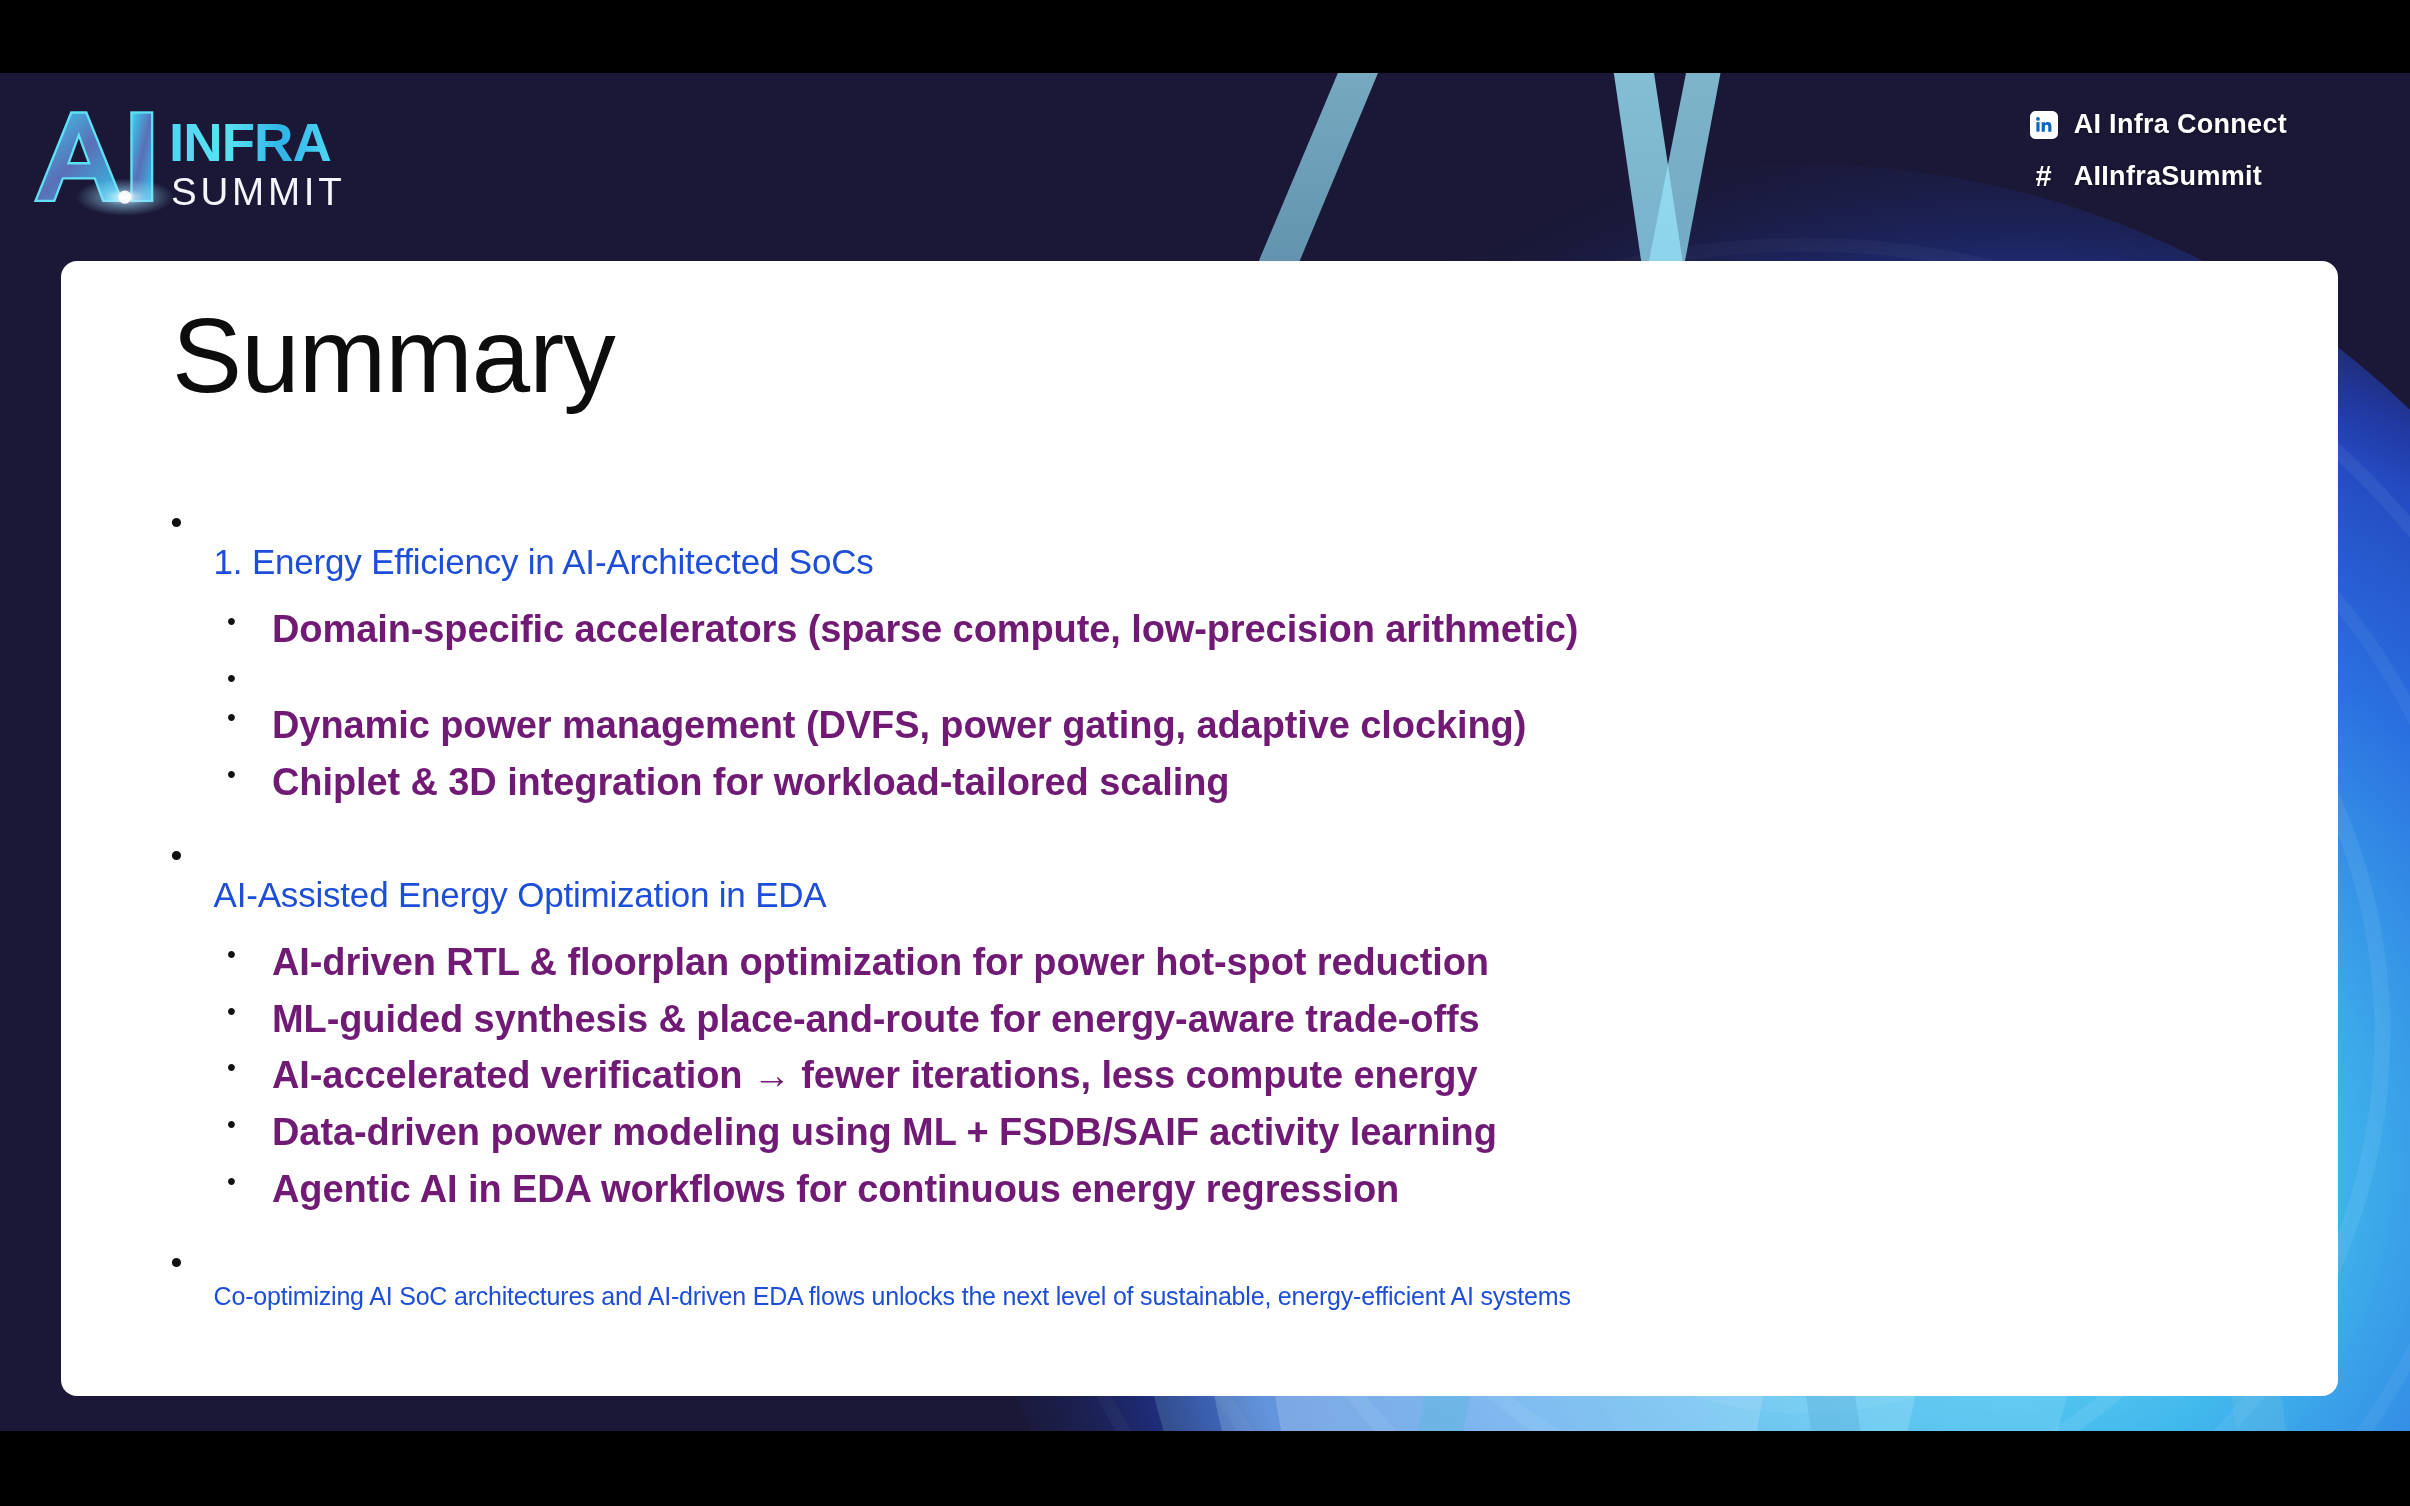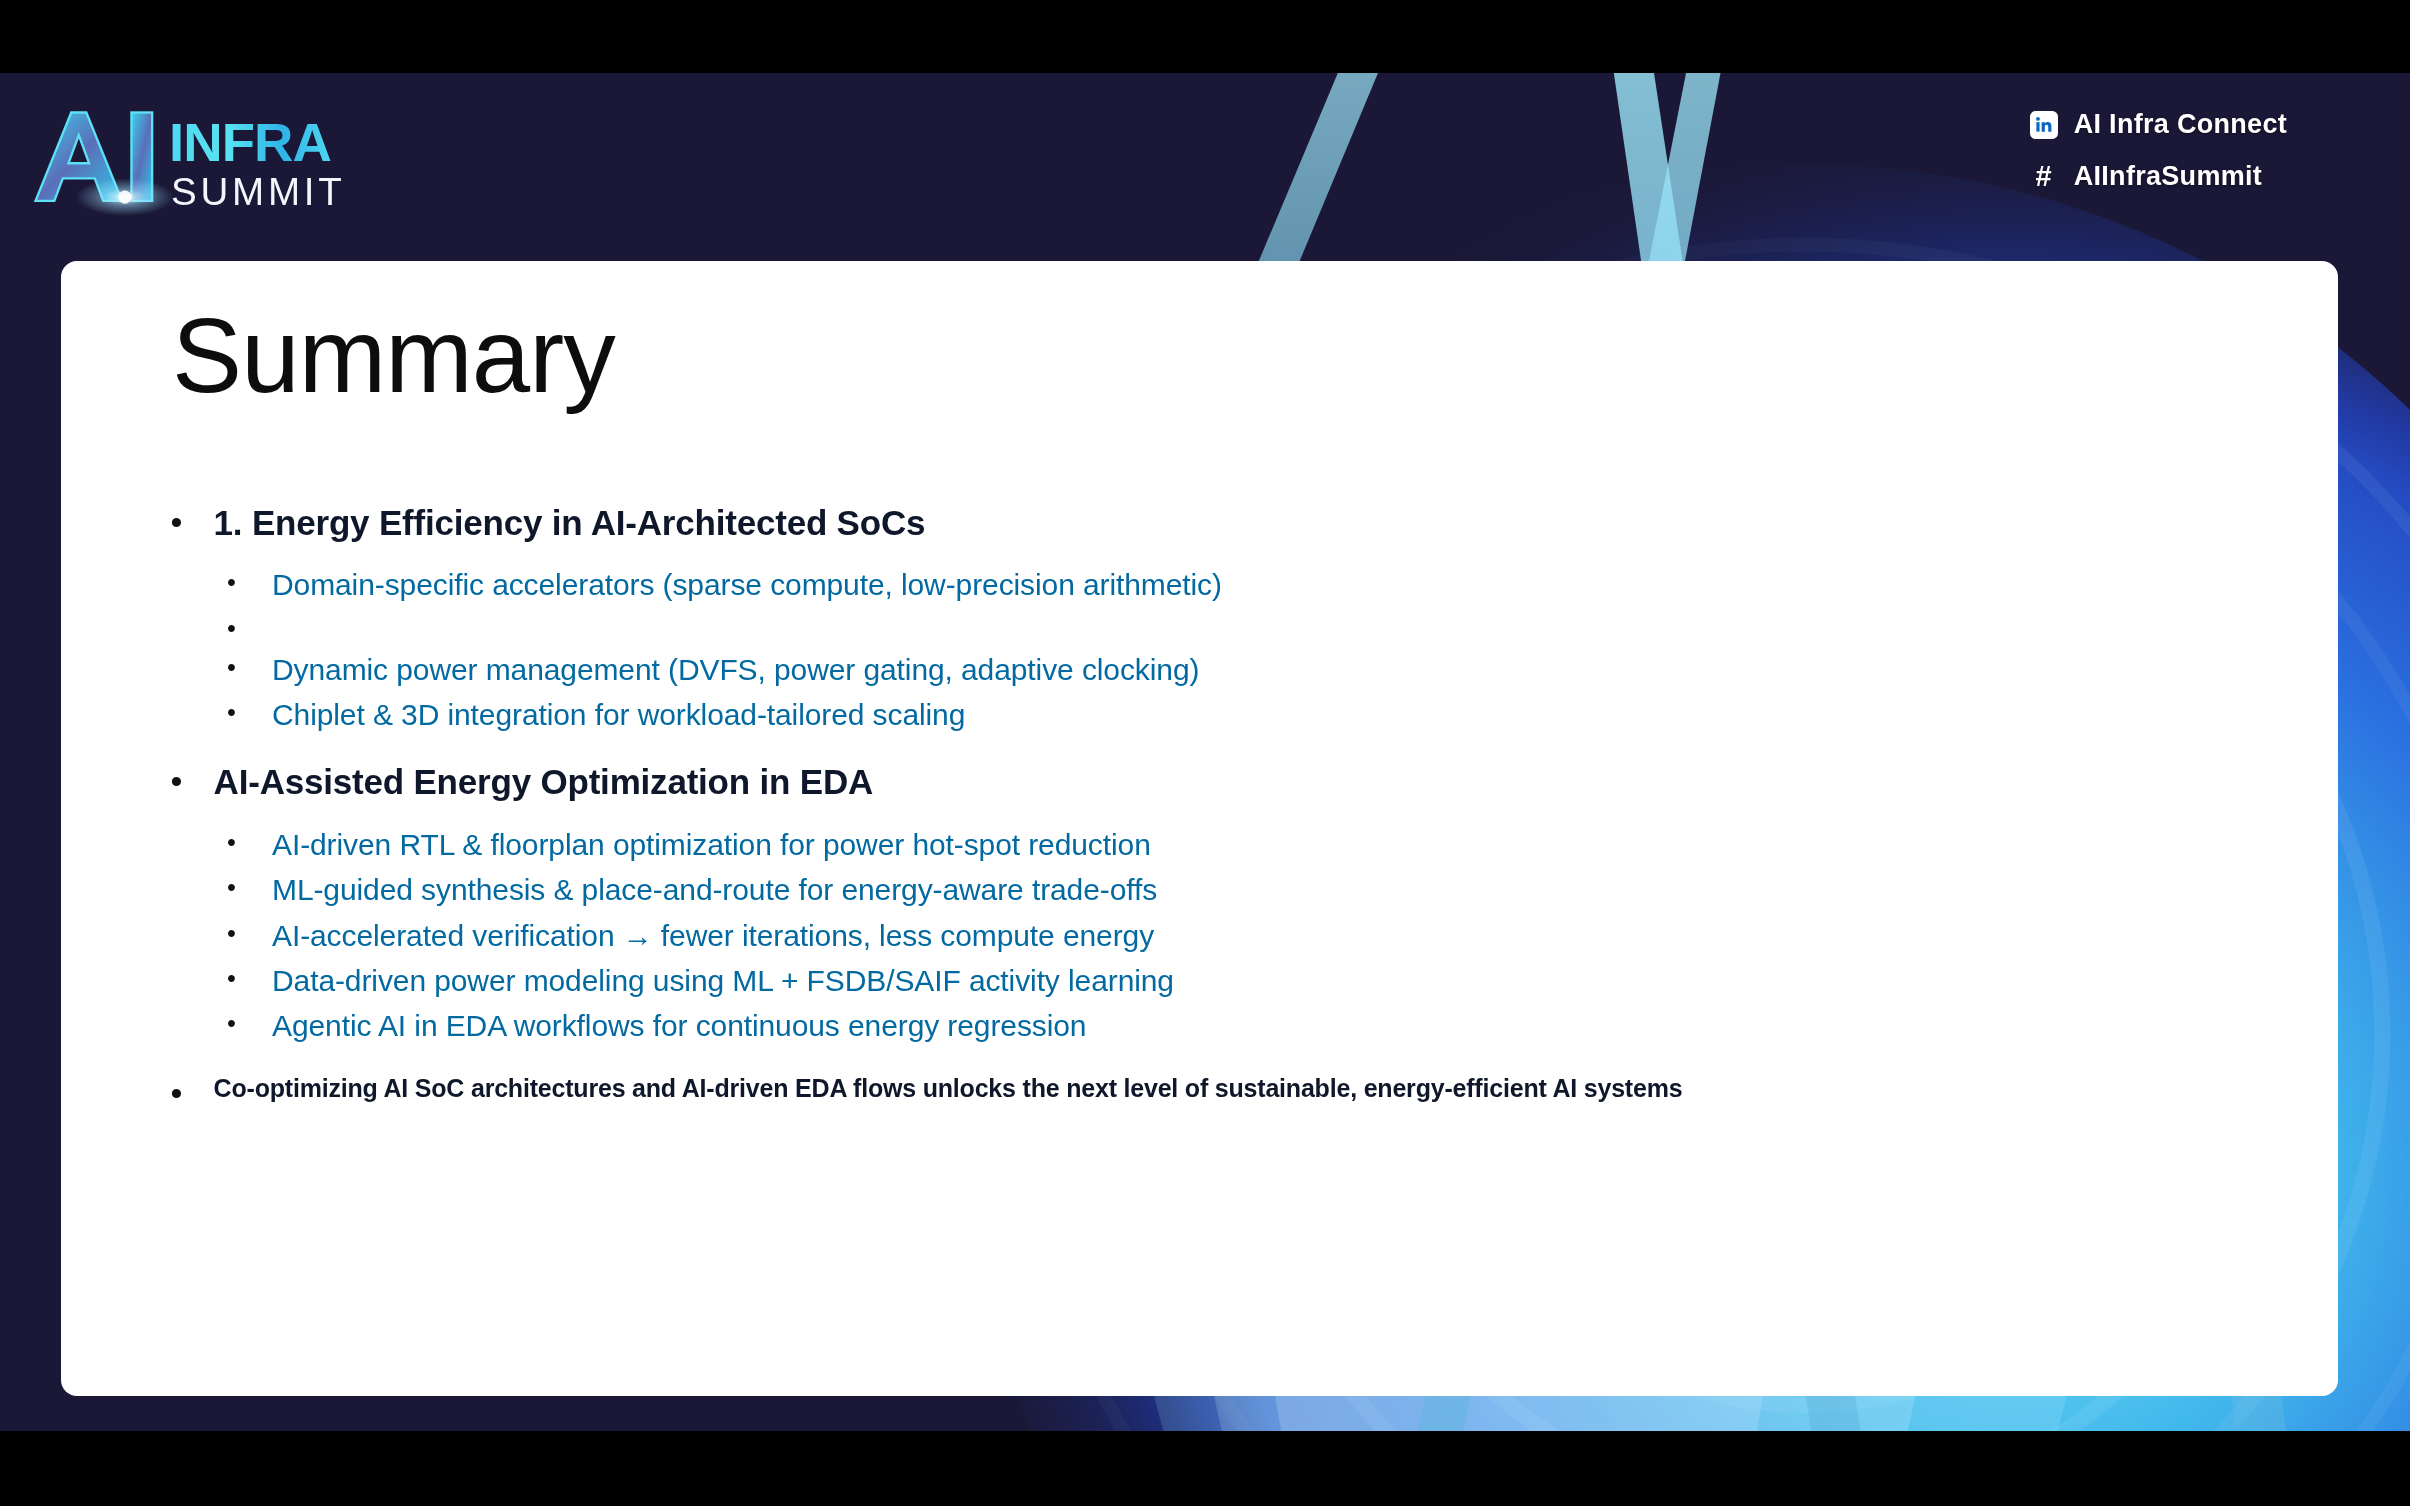--- a/index.html
+++ b/index.html
@@ -64,34 +64,35 @@
   
   .lvl1{
     display:flex;align-items:flex-start;
     margin:0 0 5.6px 0;
   }
   .lvl1 .dot{
     flex:0 0 auto;width:43px;color:#111;font-size:34px;line-height:1.28;
     text-align:left;padding-left:5.6px;
   }
   .lvl1 .txt{
-    font-size:35px;font-weight:bold;color:#0f172a;line-height:1.28;
+    font-size:35px;font-weight:normal;color:#1d4ed8;line-height:1.28;
     letter-spacing:-0.2px;
+    margin-top:39px;
   }
   .lvl1.tight .txt{font-size:25px;}
 
   .lvl2{
     display:flex;align-items:flex-start;margin:0 0 2.8px 0;
   }
   .lvl2 .dot{
     flex:0 0 auto;width:45px;margin-left:62px;color:#111;font-size:25.4px;
     line-height:1.42;text-align:left;
   }
   .lvl2 .txt{
-    font-size:30px;font-weight:400;color:#0369a1;line-height:1.42;
+    font-size:38px;font-weight:700;color:#701a75;line-height:1.42;
     letter-spacing:-0.1px;
   }
   .gap-sm{height:13px;}
   .gap-md{height:21px;}
 </style>
 </head>
 <body>
 
 <div id="stage">
 

